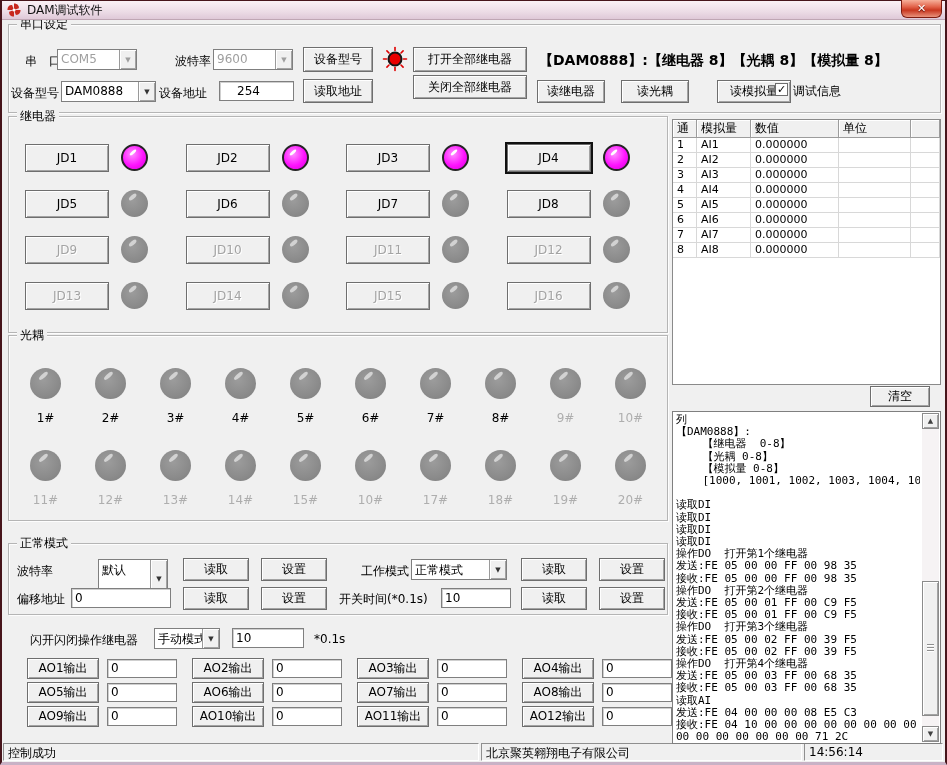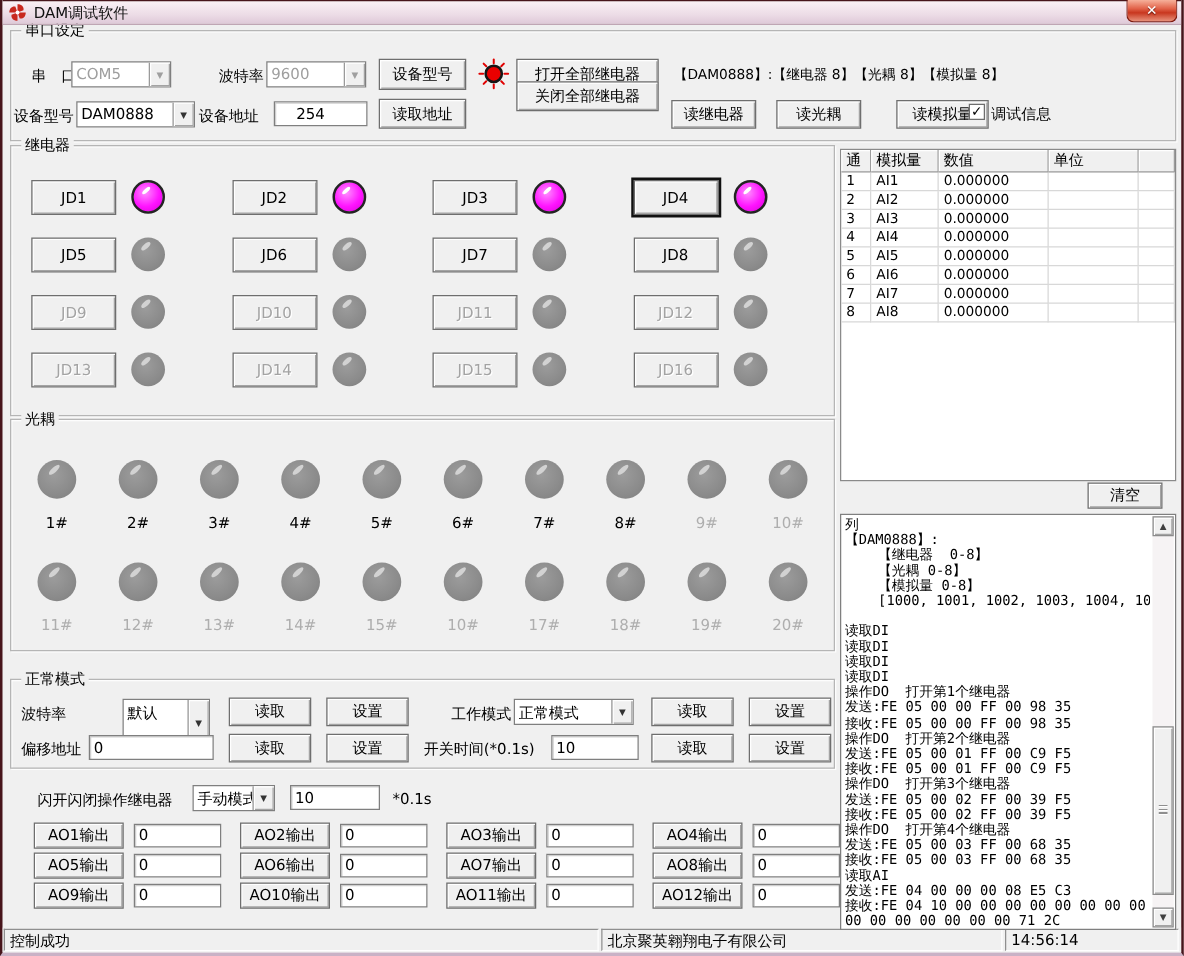--- a/index.html
+++ b/index.html
@@ -40,21 +40,21 @@
   .led{border-radius:50%;position:relative;display:inline-block}
   .led::after{content:"";position:absolute;left:26%;top:20%;width:34%;height:13%;
     border-radius:50%;transform:rotate(-42deg)}
   .led.on{background:radial-gradient(circle at 40% 35%,#ff8dff 0%,#ff14ff 55%,#d900d9 100%);border:2px solid #242424}
   .led.on::after{background:#ffffff}
   .led.off{background:radial-gradient(circle at 42% 38%,#9c9c9c 0%,#8b8b8b 60%,#7d7d7d 100%)}
   .led.off::after{background:#d2d2d2}
   .relay-grid{position:absolute;left:10px;top:27px;right:6px;display:grid;
     grid-template-columns:repeat(4,1fr);grid-auto-rows:46px}
   .relay-cell{display:flex;align-items:flex-start}
-  .relay-btn{width:68px;height:28px;margin-left:6px}
+  .relay-btn{width:84px;height:28px;margin-left:6px}
   .relay-led{width:27px;height:27px;margin-left:12px}
   .opto-grid{position:absolute;left:4px;top:28px;right:4px;display:grid;
     grid-template-columns:repeat(10,1fr);grid-auto-rows:82px;justify-items:center}
   .opto-cell{display:flex;flex-direction:column;align-items:center;padding-top:4px}
   .opto-led{width:31px;height:31px}
   .opto-label{margin-top:12px}
   .opto-label.dim{color:#aeaeae}
   .analog-table{position:absolute;left:670px;top:119px;width:269px;height:266px;
     background:#fff;border:1px solid #8a8a8a;overflow:hidden}
   .at-header{display:grid;grid-template-columns:24px 54px 88px 72px 1fr;height:18px}
@@ -131,33 +131,33 @@
       <line x1="4.9" y1="4.9" x2="7" y2="7"></line>
         <line x1="21.1" y1="4.9" x2="19" y2="7"></line>
       <line x1="4.9" y1="21.1" x2="7" y2="19"></line>
         <line x1="21.1" y1="21.1" x2="19" y2="19"></line>
     </g>
     <circle cx="13" cy="13" r="6.5" fill="#ea0000" stroke="#151515" stroke-width="2"></circle>
   </svg>
 
   <div class="btn abs" style="left:404px;top:22px;width:114px;height:25px">打开全部继电器</div>
 
-  <span class="label" style="left:530px;top:27px;font-weight:normal;font-size:11px">【DAM0888】:【继电器  8】【光耦 8】【模拟量 8】</span>
+  <span class="label" style="left:530px;top:27px;font-weight:bold;font-size:14px">【DAM0888】:【继电器  8】【光耦 8】【模拟量 8】</span>
 
   <span class="label" style="left:2px;top:60px">设备型号</span>
   <div class="combo abs" style="left:52px;top:56px;width:95px;height:21px">
     <span class="txt">DAM0888</span>
     <span class="arr">▼</span>
   </div>
 
   <span class="label" style="left:150px;top:60px">设备地址</span>
   <input class="input abs" style="left: 210px; top: 56px; width: 75px; height: 20px; padding-left: 17px;" value="254">
 
   <div class="btn abs" style="left:294px;top:54px;width:70px;height:24px">读取地址</div>
-  <div class="btn abs" style="left:404px;top:40px;width:114px;height:24px">关闭全部继电器</div>
+  <div class="btn abs" style="left:404px;top:50px;width:114px;height:24px">关闭全部继电器</div>
   <div class="btn abs" style="left:528px;top:55px;width:68px;height:23px">读继电器</div>
   <div class="btn abs" style="left:612px;top:55px;width:68px;height:23px">读光耦</div>
   <div class="btn abs" style="left:708px;top:55px;width:74px;height:23px">读模拟量</div>
 
   <span class="checkbox" style="left:766px;top:58px">
     <span>✓</span>
   </span>
   <span class="label" style="left:784px;top:58px">调试信息</span>
 </div>
 

